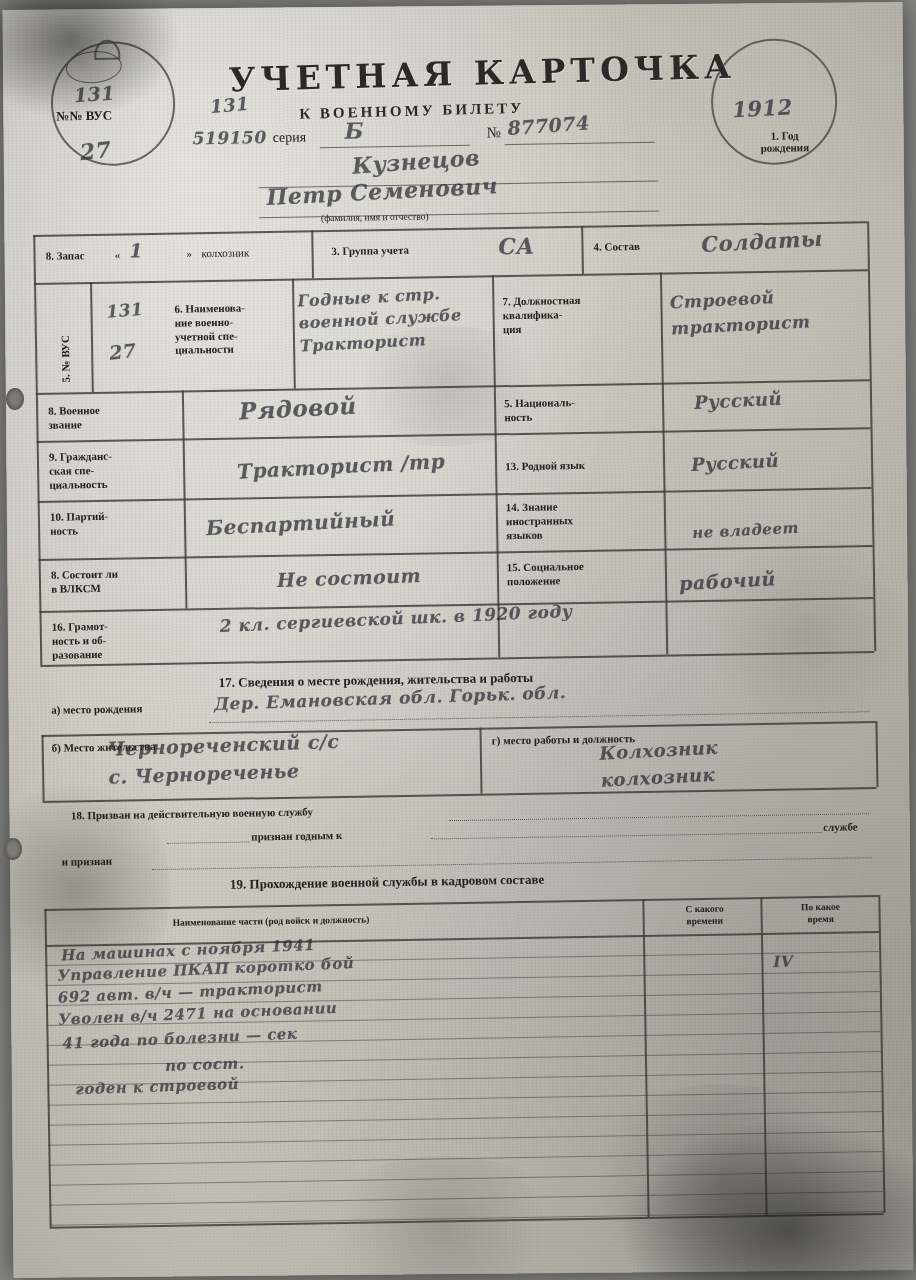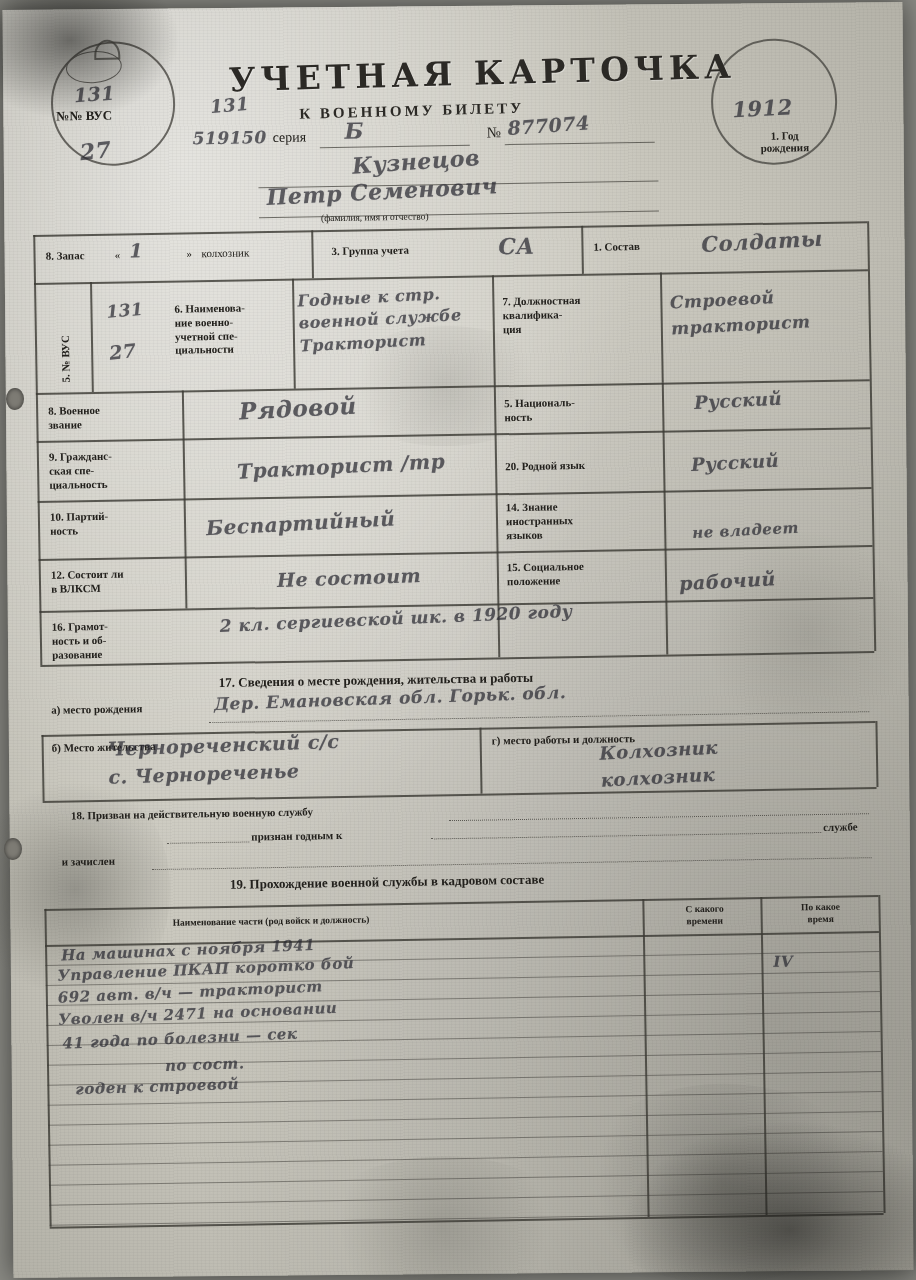--- a/index.html
+++ b/index.html
@@ -254,21 +254,21 @@
 
       <div class="ln vln" style="left:310px;top:222px;height:48px;"></div>
       <div class="ln vln" style="left:580px;top:222px;height:48px;"></div>
       <div class="t bold small" style="left:44px;top:238px;">8. Запас</div>
       <div class="t small" style="left:113px;top:238px;">«</div>
       <div class="hw" style="left:128px;top:228px;font-size:19px;">1</div>
       <div class="t small" style="left:185px;top:238px;">»</div>
       <div class="t small" style="left:200px;top:238px;">колхозник</div>
       <div class="t bold small" style="left:330px;top:238px;">3. Группа учета</div>
       <div class="hw" style="left:497px;top:228px;font-size:22px;">СА</div>
-      <div class="t bold small" style="left:592px;top:238px;">1. Состав</div>
+      <div class="t bold small" style="left:592px;top:238px;">4. Состав</div>
       <div class="hw" style="left:700px;top:230px;font-size:21px;transform:rotate(-2deg);">Солдаты</div>
 
       <div class="ln vln" style="left:88px;top:270px;height:110px;"></div>
       <div class="ln vln" style="left:290px;top:270px;height:110px;"></div>
       <div class="ln vln" style="left:490px;top:270px;height:110px;"></div>
       <div class="ln vln" style="left:658px;top:270px;height:110px;"></div>
       <div class="vert" style="left:56px;top:370px;">5. № ВУС</div>
       <div class="hw" style="left:104px;top:290px;font-size:17px;transform:rotate(-4deg);">131</div>
       <div class="hw" style="left:106px;top:330px;font-size:19px;transform:rotate(-5deg);">27</div>
       <div class="t bold small" style="left:172px;top:292px;line-height:1.25;">6. Наименова-
@@ -291,32 +291,32 @@
 звание</div>
       <div class="hw" style="left:235px;top:388px;font-size:23px;transform:rotate(-2deg);">Рядовой</div>
       <div class="t bold small" style="left:500px;top:392px;line-height:1.25;">5. Националь-
 ность</div>
       <div class="hw" style="left:690px;top:390px;font-size:18px;transform:rotate(-2deg);">Русский</div>
 
       <div class="t bold small" style="left:44px;top:438px;line-height:1.25;">9. Гражданс-
 ская спе-
 циальность</div>
       <div class="hw" style="left:232px;top:450px;font-size:20px;transform:rotate(-2deg);">Тракторист  /тр</div>
-      <div class="t bold small" style="left:500px;top:456px;">20. Родной язык</div>
+      <div class="t bold small" style="left:500px;top:456px;">13. Родной язык</div>
       <div class="hw" style="left:686px;top:452px;font-size:18px;transform:rotate(-2deg);">Русский</div>
 
       <div class="t bold small" style="left:44px;top:498px;line-height:1.25;font-family:Liberation Serif, serif;">10. Партий-
 ность</div>
       <div class="hw" style="left:200px;top:506px;font-size:20px;transform:rotate(-2deg);">Беспартийный</div>
       <div class="t bold small" style="left:500px;top:496px;line-height:1.25;">14. Знание
 иностранных
 языков</div>
       <div class="hw" style="left:686px;top:522px;font-size:15px;transform:rotate(-2deg);">не владеет</div>
 
-      <div class="t bold small" style="left:44px;top:556px;line-height:1.25;">12. Состоит ли
+      <div class="t bold small" style="left:44px;top:556px;line-height:1.25;">8. Состоит ли
 в ВЛКСМ</div>
       <div class="hw" style="left:270px;top:560px;font-size:19px;transform:rotate(-1deg);">Не состоит</div>
       <div class="t bold small" style="left:500px;top:556px;line-height:1.25;">15. Социальное
 положение</div>
       <div class="hw" style="left:672px;top:570px;font-size:19px;transform:rotate(-2deg);">рабочий</div>
 
       <div class="t bold small" style="left:44px;top:608px;line-height:1.25;">16. Грамот-
 ность и об-
 разование</div>
       <div class="hw" style="left:212px;top:606px;font-size:17px;transform:rotate(-1.5deg);">2 кл. сергиевской шк. в 1920 году</div>
@@ -338,21 +338,21 @@
       <div class="t bold small" style="left:482px;top:730px;">г) место работы и должность</div>
       <div class="hw" style="left:590px;top:736px;font-size:18px;line-height:1.5;white-space:pre-line;transform:rotate(-2deg);">Колхозник
 колхозник</div>
 
       <div class="t bold small" style="left:60px;top:798px;">18. Призван на действительную военную службу</div>
       <div class="dotline" style="left:438px;top:814px;width:420px;"></div>
       <div class="t bold small" style="left:240px;top:822px;">признан годным к</div>
       <div class="dotline" style="left:156px;top:832px;width:82px;"></div>
       <div class="dotline" style="left:420px;top:832px;width:390px;"></div>
       <div class="t bold small" style="left:812px;top:822px;">службе</div>
-      <div class="t bold small" style="left:50px;top:844px;">и зачислен</div>
+      <div class="t bold small" style="left:50px;top:844px;">и признан</div>
       <div class="dotline" style="left:140px;top:858px;width:720px;"></div>
 
       <div class="t bold" style="left:218px;top:868px;font-size:13px;">19. Прохождение военной службы в кадровом составе</div>
 
       <div class="ln hln" style="left:32px;top:896px;width:834px;"></div>
       <div class="ln hln" style="left:32px;top:932px;width:834px;"></div>
       <div class="ln vln" style="left:32px;top:896px;height:318px;"></div>
       <div class="ln vln" style="left:630px;top:896px;height:318px;"></div>
       <div class="ln vln" style="left:748px;top:896px;height:318px;"></div>
       <div class="ln vln" style="left:866px;top:896px;height:318px;"></div>

